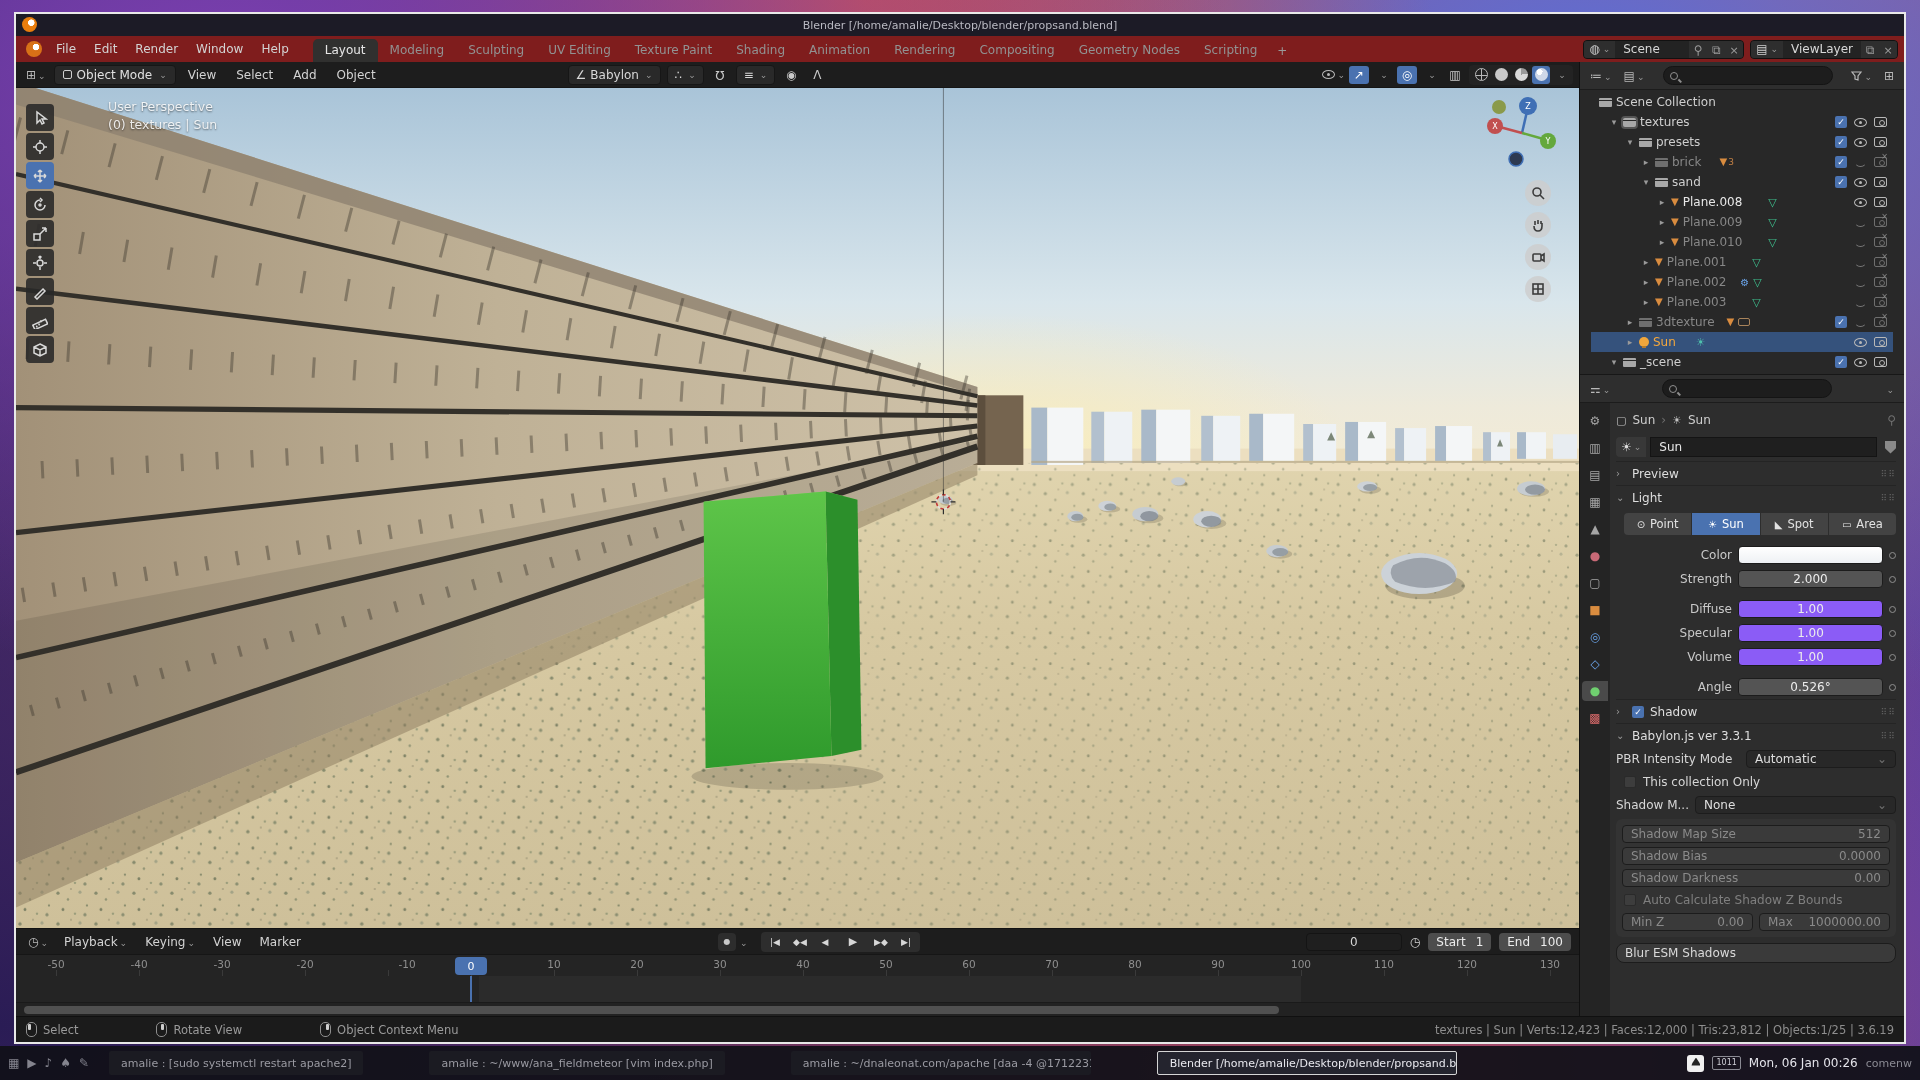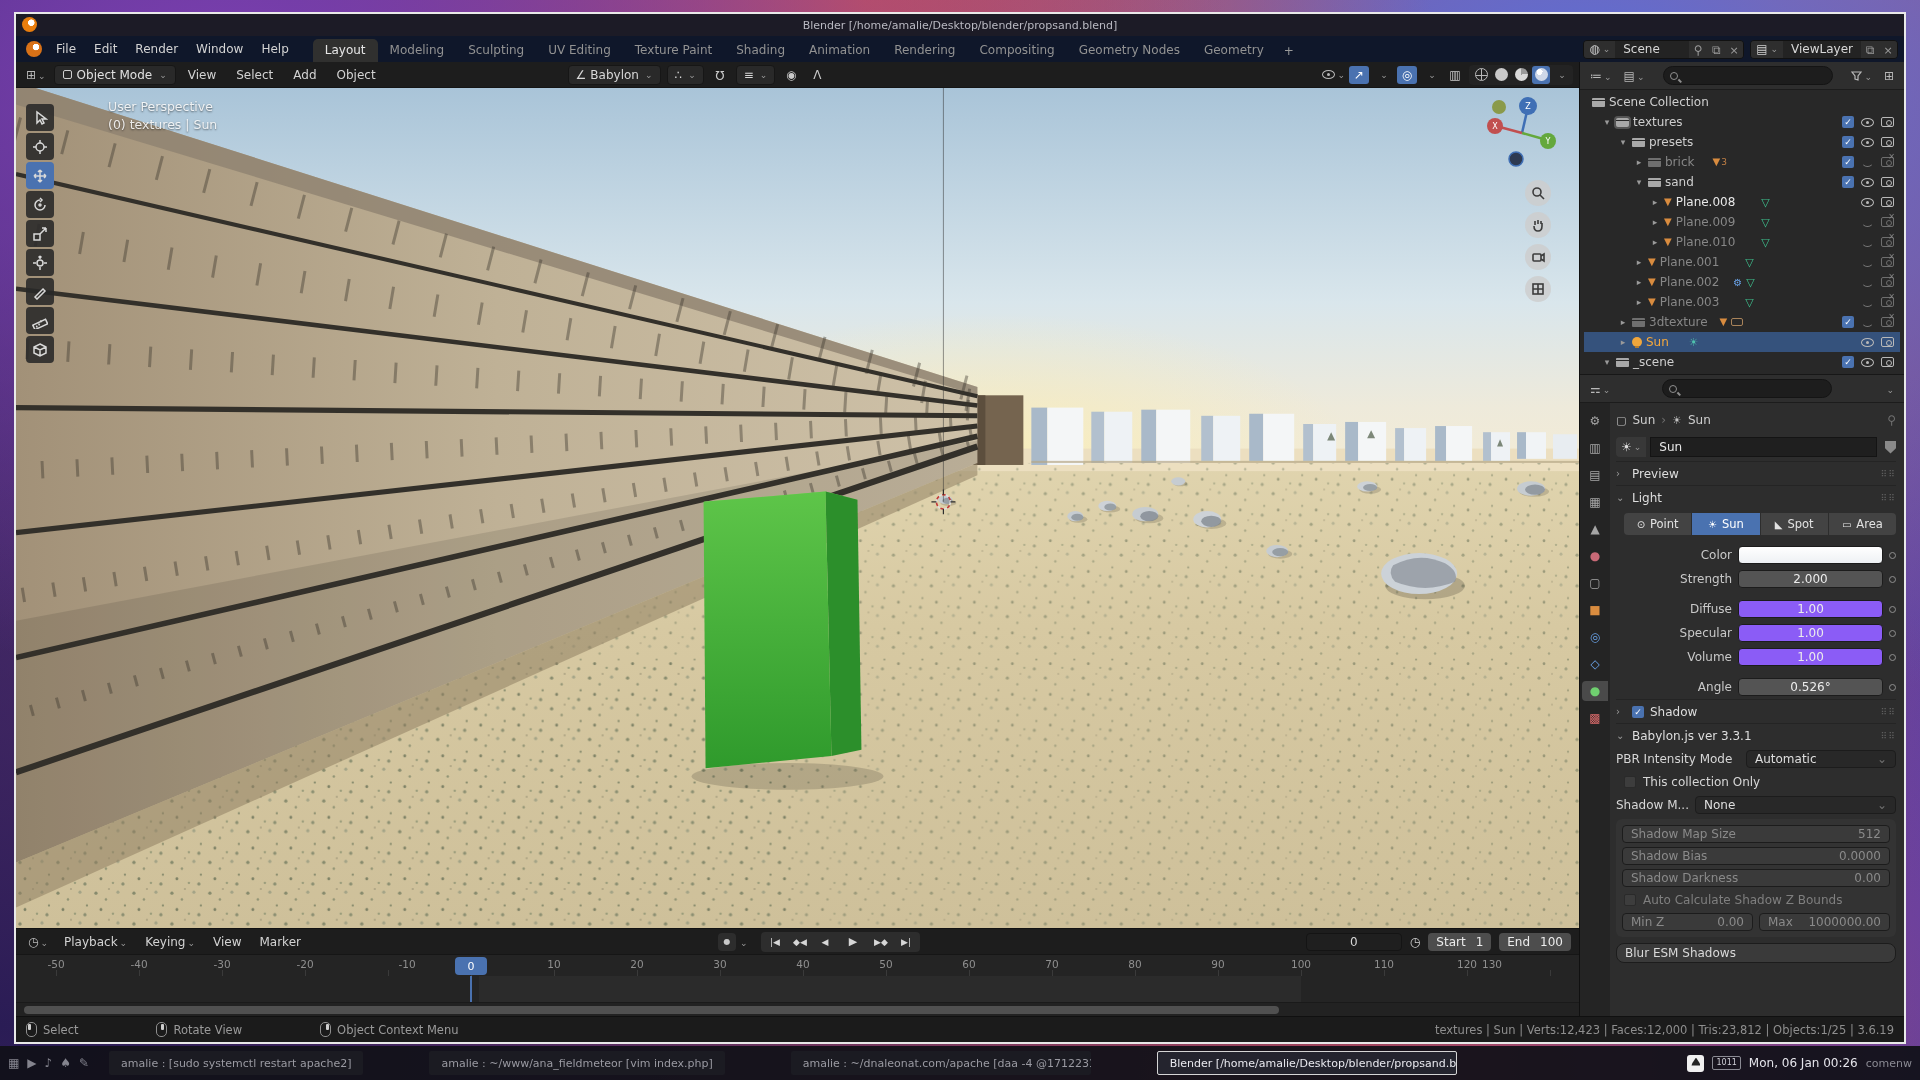--- a/index.html
+++ b/index.html
@@ -15,21 +15,21 @@
 
   
   .bwin{position:absolute;left:14px;top:12px;width:1892px;height:1032px;border:2px solid #e9e9e9;
         background:#2b2b2b;display:flex;flex-direction:column;font-size:12px;color:#d1d1d1}
   .titlebar{height:22px;background:#1c1b26;display:flex;align-items:center;justify-content:center;position:relative;flex:0 0 auto}
   .titlebar .blogo{position:absolute;left:6px;top:3px;width:15px;height:15px;border-radius:50%;
         background:radial-gradient(circle at 62% 38%, #fff 0 3px, #e87d0d 3.5px 100%)}
   .titletext{color:#b9b9c2;font-size:11px}
 
   
-  .topbar{height:26px;background:#0f172a;display:flex;align-items:center;flex:0 0 auto;padding:0 6px;gap:2px}
+  .topbar{height:26px;background:#7f1d1d;display:flex;align-items:center;flex:0 0 auto;padding:0 6px;gap:2px}
   .blogo2{width:16px;height:16px;border-radius:50%;background:radial-gradient(circle at 62% 38%, #fff 0 3px, #d87117 3.5px 100%);margin:0 4px}
   .menu{padding:2px 8px;color:#d3d3d3;border-radius:3px;cursor:default}
   .tabs{display:flex;margin-left:14px;align-items:flex-end;height:100%}
   .tab{padding:4px 12px 5px;color:#929292;font-size:12px}
   .tab.active{background:#30302f;color:#e6e6e6;border-radius:5px 5px 0 0}
   .tab.addtab{color:#9a9a9a;padding:4px 8px}
   .tb-right{margin-left:auto;display:flex;align-items:center;gap:6px}
   .selgroup{display:flex;align-items:center;background:#232323;border:1px solid #111;border-radius:4px;height:19px;overflow:hidden}
   .selgroup .icbtn{padding:0 5px;display:flex;align-items:center;gap:1px;background:#2e2e2e;height:100%}
   .selgroup .val{padding:0 8px;color:#d8d8d8;min-width:74px}
@@ -111,21 +111,21 @@
   .mouse i{position:absolute;top:1px;width:3px;height:6px;background:#cfcfcf;border-radius:1px}
   .m-left i{left:1px}.m-mid i{left:3.5px}.m-right i{right:1px}
   .stats{margin-left:auto;color:#8e8e8e}
 
   
   .olheader{height:28px;background:#2e2e2e;display:flex;align-items:center;padding:0 6px;gap:4px;border-bottom:1px solid #1c1c1c;flex:0 0 auto}
   .searchbox{flex:1;height:19px;background:#1d1d1d;border:1px solid #141414;border-radius:10px;display:flex;align-items:center;padding:0 6px;gap:4px;max-width:170px;margin:0 auto}
   .searchbox input{background:transparent;border:none;outline:none;color:#ddd;width:100%;font-size:11px}
   .mag{width:8px;height:8px;border:1.5px solid #8f8f8f;border-radius:50%;position:relative;flex:0 0 auto}
   .mag::after{content:"";position:absolute;left:7px;top:7px;width:4px;height:1.5px;background:#8f8f8f;transform:rotate(45deg)}
-  .olbody{background:#282828;padding:2px 4px;flex:0 0 auto}
+  .olbody{background:#282828;padding:2px 11px;flex:0 0 auto}
   .orow{height:20px;display:flex;align-items:center;gap:4px;padding-right:6px;font-size:12px;color:#cfcfcf}
   .orow.dimrow{color:#878787}
   .orow.sel{background:#35527c}
   .orow.sel .olabel{color:#f5a83c}
   .arr{width:10px;color:#9a9a9a;font-size:9px;text-align:center;flex:0 0 auto}
   .ic-col{width:13px;height:9px;background:#a8a8a8;border-radius:1px;position:relative;flex:0 0 auto}
   .ic-col::before{content:"";position:absolute;top:2px;left:0;right:0;height:1.5px;background:#282828}
   .ic-col.hl{box-shadow:0 0 0 2px #555;border-radius:2px}
   .dimrow .ic-col{background:#6f6f6f}
   .tri-o{color:#d98c3f;font-size:10px;line-height:10px;flex:0 0 auto}
@@ -225,21 +225,21 @@
       <span class="tab active">Layout</span>
       <span class="tab">Modeling</span>
       <span class="tab">Sculpting</span>
       <span class="tab">UV Editing</span>
       <span class="tab">Texture Paint</span>
       <span class="tab">Shading</span>
       <span class="tab">Animation</span>
       <span class="tab">Rendering</span>
       <span class="tab">Compositing</span>
       <span class="tab">Geometry Nodes</span>
-      <span class="tab">Geometry</span>
+      <span class="tab">Scripting</span>
       <span class="tab addtab">+</span>
     </div>
     <div class="tb-right">
       <div class="selgroup">
         <span class="icbtn dd">◍</span>
         <span class="val">Scene</span>
         <span class="mini">⚲</span>
         <span class="mini">⧉</span>
         <span class="mini xglyph">×</span>
       </div>
@@ -601,21 +601,21 @@
         <span class="tick" style="left:704px">30</span>
         <span class="tick" style="left:787px">40</span>
         <span class="tick" style="left:870px">50</span>
         <span class="tick" style="left:953px">60</span>
         <span class="tick" style="left:1036px">70</span>
         <span class="tick" style="left:1119px">80</span>
         <span class="tick" style="left:1202px">90</span>
         <span class="tick" style="left:1285px">100</span>
         <span class="tick" style="left:1368px">110</span>
         <span class="tick" style="left:1451px">120</span>
-        <span class="tick" style="left:1476px">130</span>
+        <span class="tick" style="left:1534px">130</span>
         <span class="playhead" style="left:455px">0</span>
       </div>
       <div class="tltrack">
         <div class="tlshade" style="left:0;width:463px"></div>
         <div class="tlshade" style="left:1285px;right:0"></div>
         <div class="pline" style="left:455px"></div>
       </div>
       <div class="tlscroll">
             <div class="thumb"></div>
           </div>

